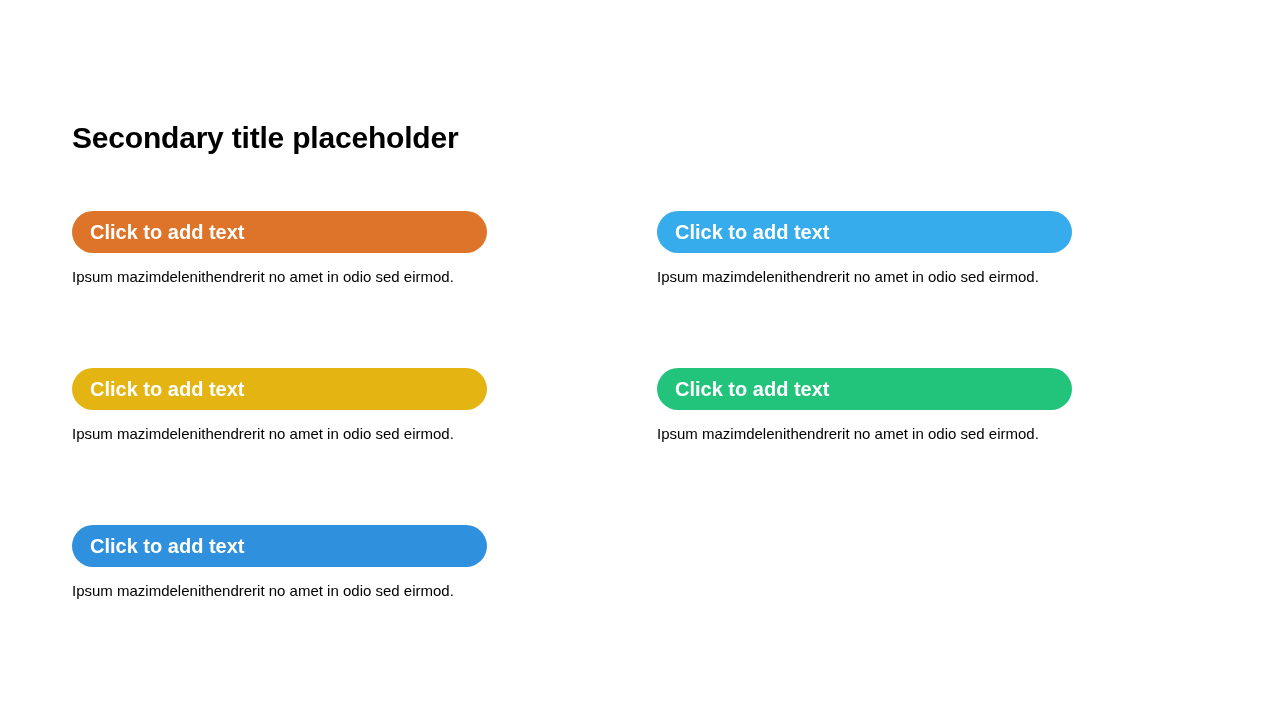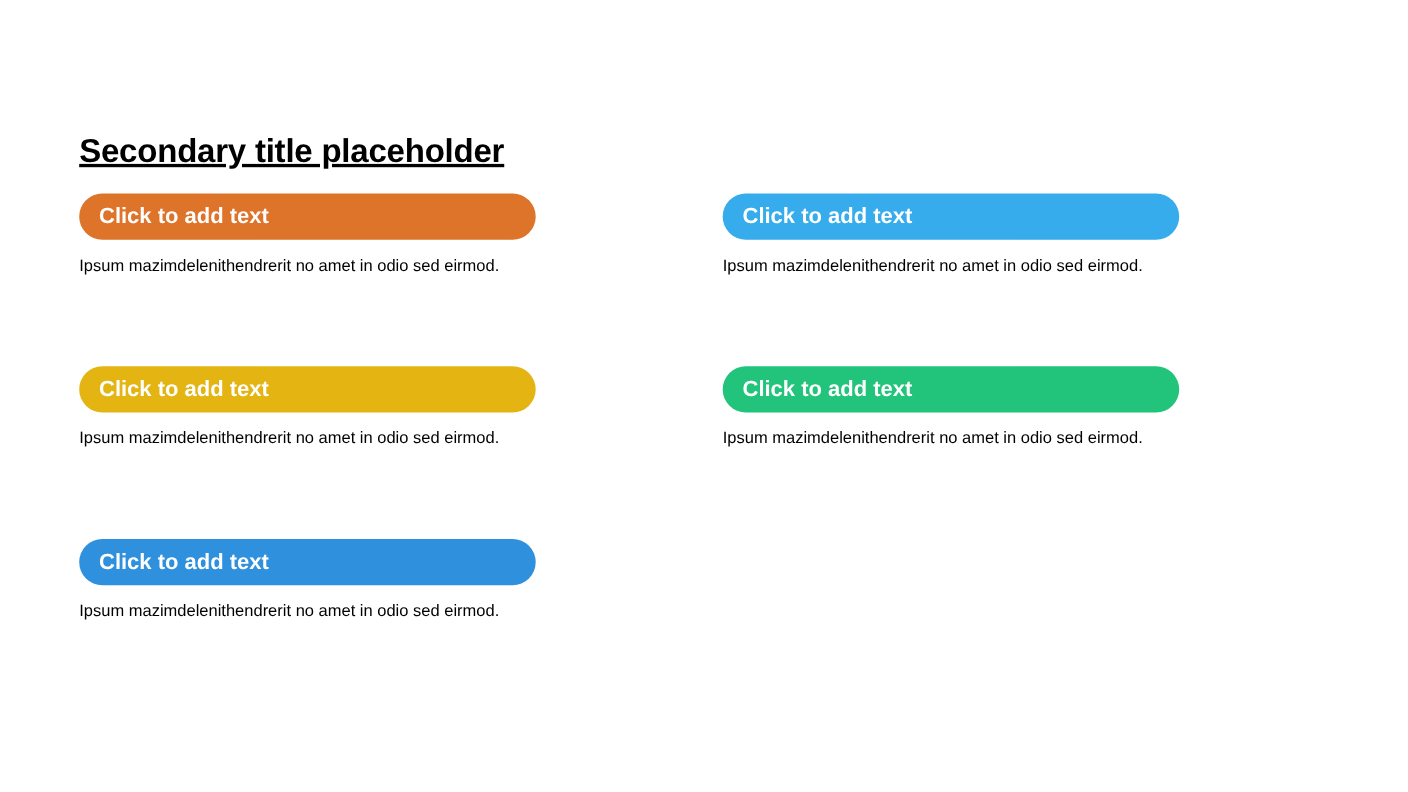--- a/index.html
+++ b/index.html
@@ -31,36 +31,36 @@
   }
 
   #page-title {
     font-size: 30px;
     font-weight: bold;
     line-height: 40px;
     letter-spacing: -0.2px;
     color: #000000;
     margin: 0 0 18px 0;
     white-space: nowrap;
-    text-decoration: underline;
   }
 
   #card-grid {
     display: grid;
     grid-template-columns: 585px 415px;
     grid-auto-rows: 157px;
     column-gap: 0px;
     row-gap: 0px;
   }
 
   .card {
     width: 415px;
     display: flex;
     flex-direction: column;
     align-items: stretch;
+    margin-top: 35px;
   }
 
   .card-pill {
     height: 42px;
     border-radius: 21px;
     display: flex;
     align-items: center;
     box-sizing: border-box;
     padding: 0 18px;
     cursor: pointer;

